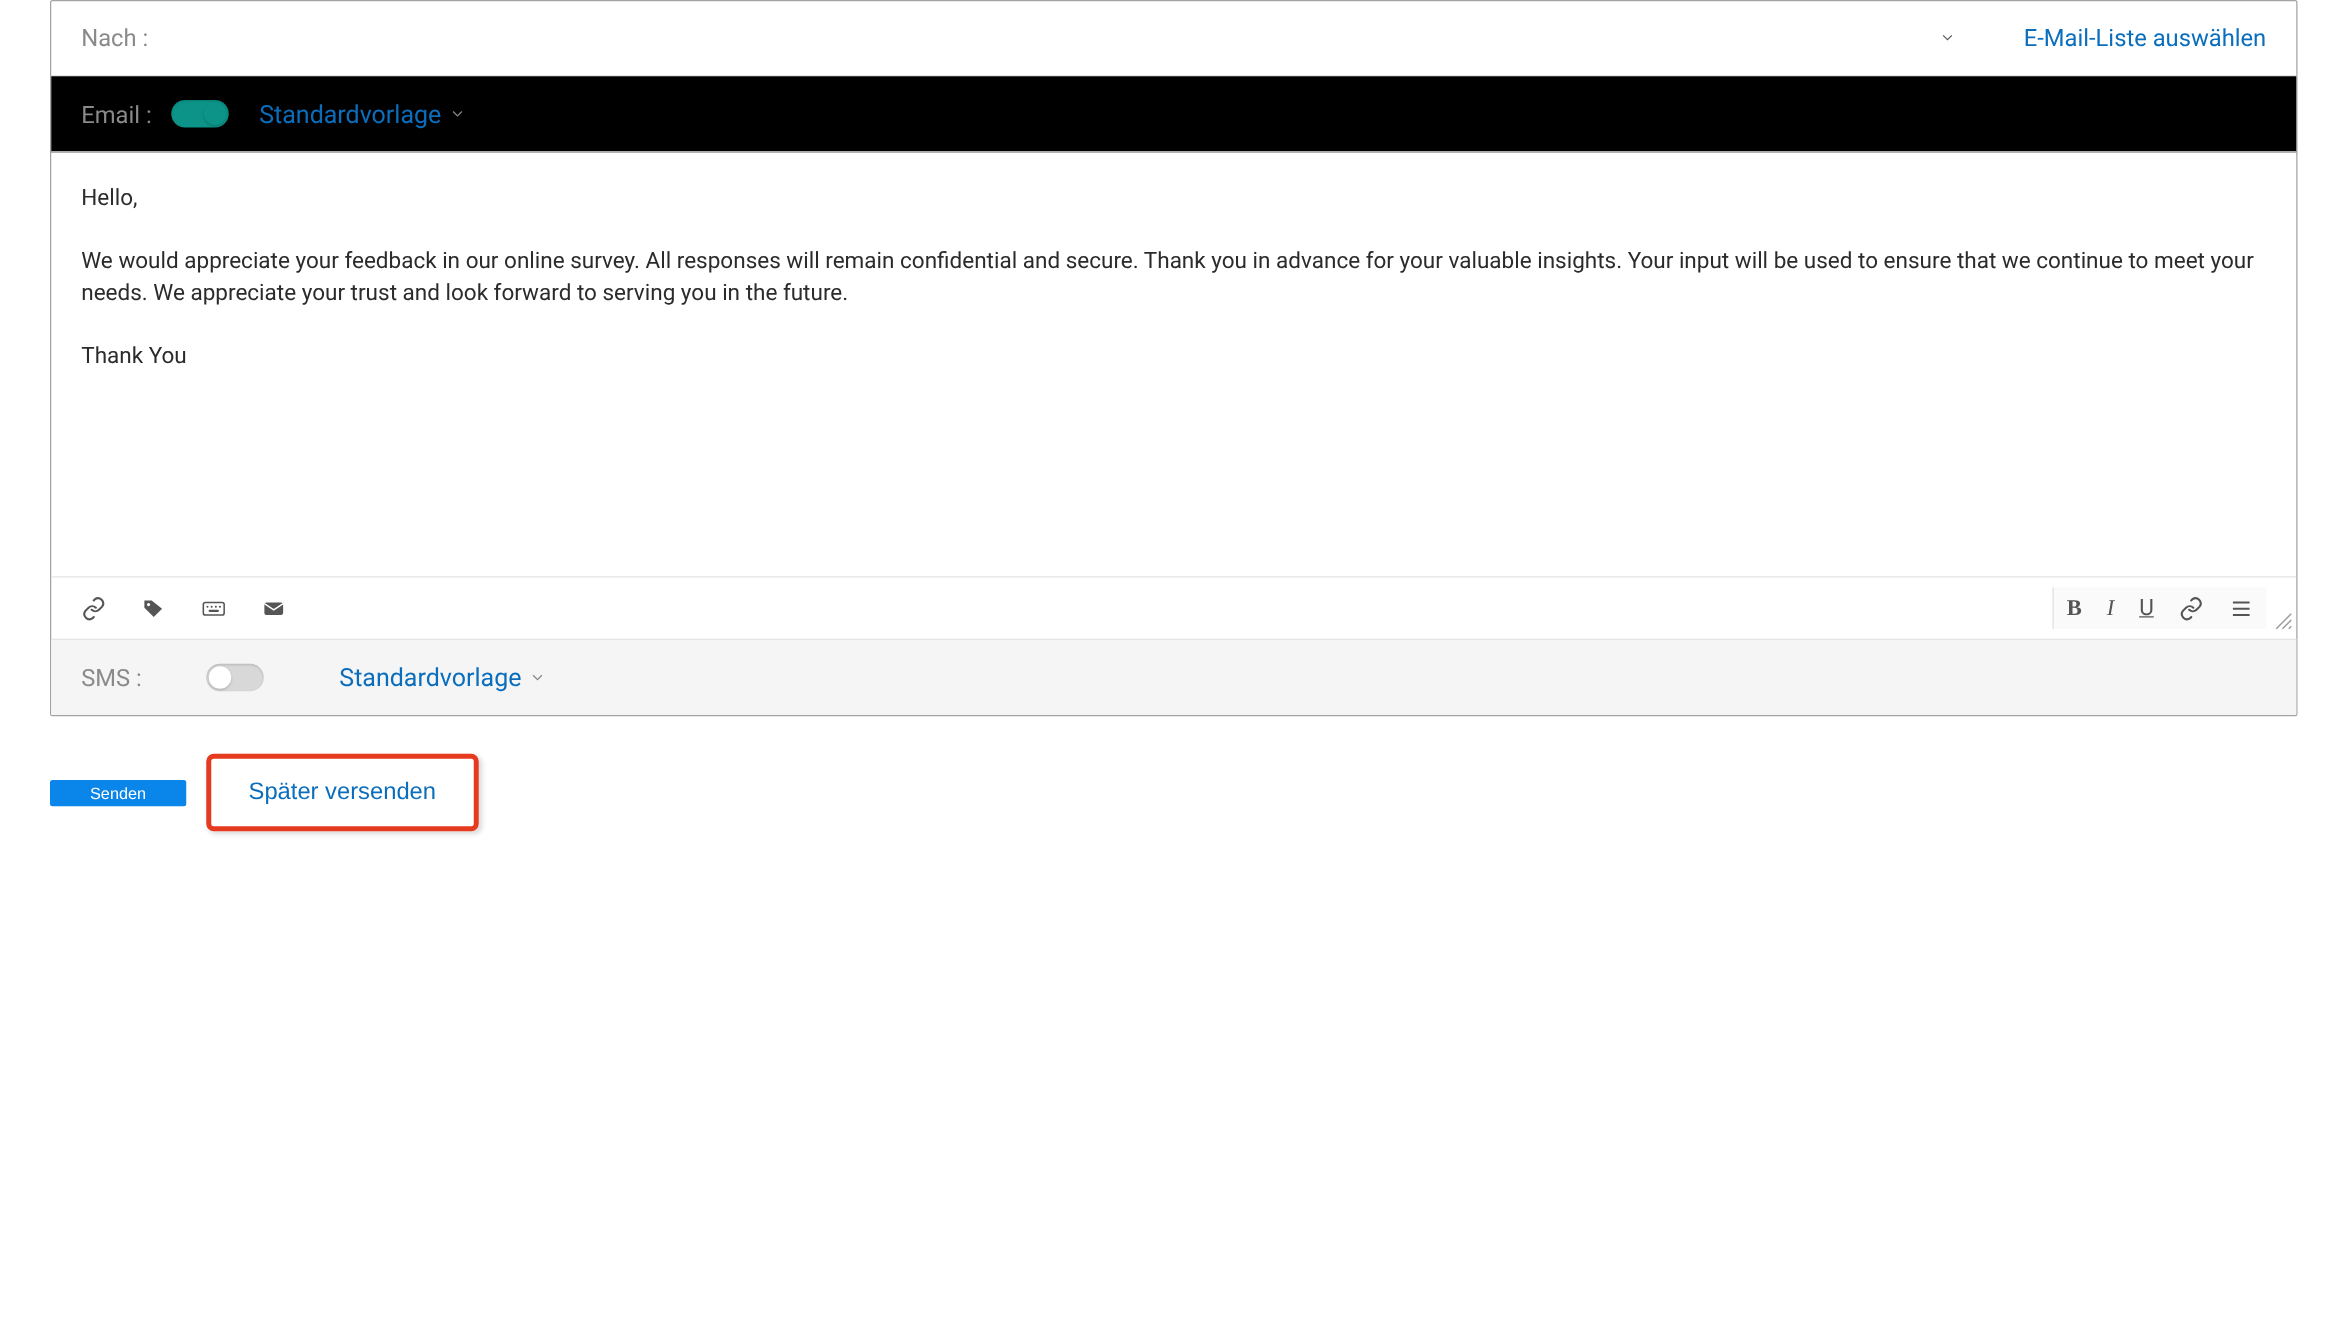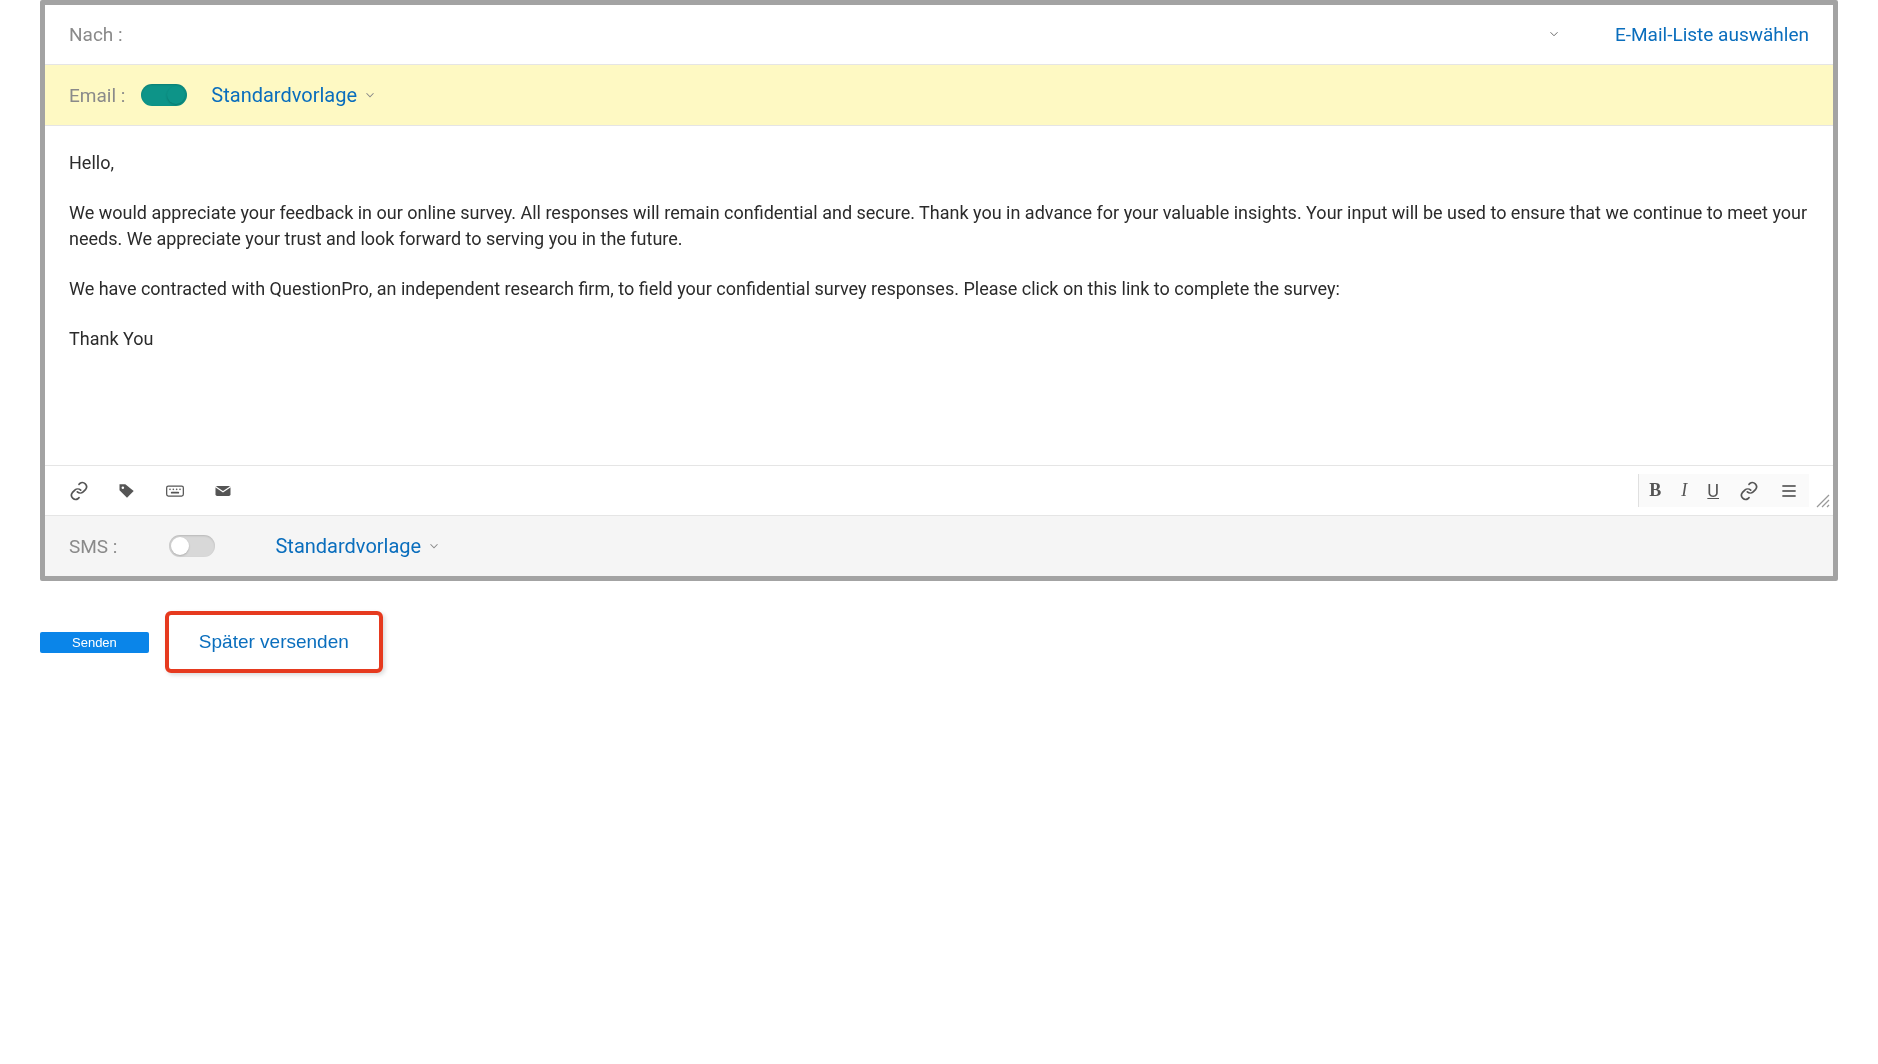--- a/index.html
+++ b/index.html
@@ -7,32 +7,32 @@
       padding: 0;
       box-sizing: border-box;
     }
     body {
       font-family: -apple-system, BlinkMacSystemFont, "Segoe UI", Roboto, Helvetica, Arial, sans-serif;
       background: #fff;
       padding: 0 40px 40px 40px;
       color: #333;
     }
     .container {
-      border: 5px solid #a3a3a3;
+      border: 1px solid #a3a3a3;
       border-radius: 2px;
     }
     .row {
       display: flex;
       align-items: center;
       padding: 18px 24px;
       border-bottom: 1px solid #e5e5e5;
       font-size: 19px;
     }
     .row.gray {
-      background: #fef9c3;
+      background: #000000;
     }
     .row-label {
       color: #8a8a8a;
       margin-right: 16px;
       white-space: nowrap;
     }
     .row-input {
       border: none;
       outline: none;
       font-size: 19px;
@@ -240,21 +240,20 @@
       <span>Standardvorlage</span>
       <svg viewBox="0 0 24 24">
           <polyline points="6 9 12 15 18 9"></polyline>
         </svg>
     </span>
   </div>
 
   <div class="body-area">
     <p>Hello,</p>
     <p>We would appreciate your feedback in our online survey.  All responses will remain confidential and secure.  Thank you in advance for your valuable insights.  Your input will be used to ensure that we continue to meet your needs. We appreciate your trust and look forward to serving you in the future.</p>
-    <p>We have contracted with QuestionPro, an independent research firm, to field your confidential survey responses.  Please click on this link to complete the survey:</p>
     <p>Thank You</p>
   </div>
 
   <div class="toolbar-row">
     <div class="toolbar-left">
       <span class="tbtn">
         <svg viewBox="0 0 24 24">
             <path d="M10 13a5 5 0 0 0 7 0l3-3a5 5 0 0 0-7-7l-1 1" fill="none" stroke="#555" stroke-width="2" stroke-linecap="round"></path>
             <path d="M14 11a5 5 0 0 0-7 0l-3 3a5 5 0 0 0 7 7l1-1" fill="none" stroke="#555" stroke-width="2" stroke-linecap="round"></path>
           </svg>

